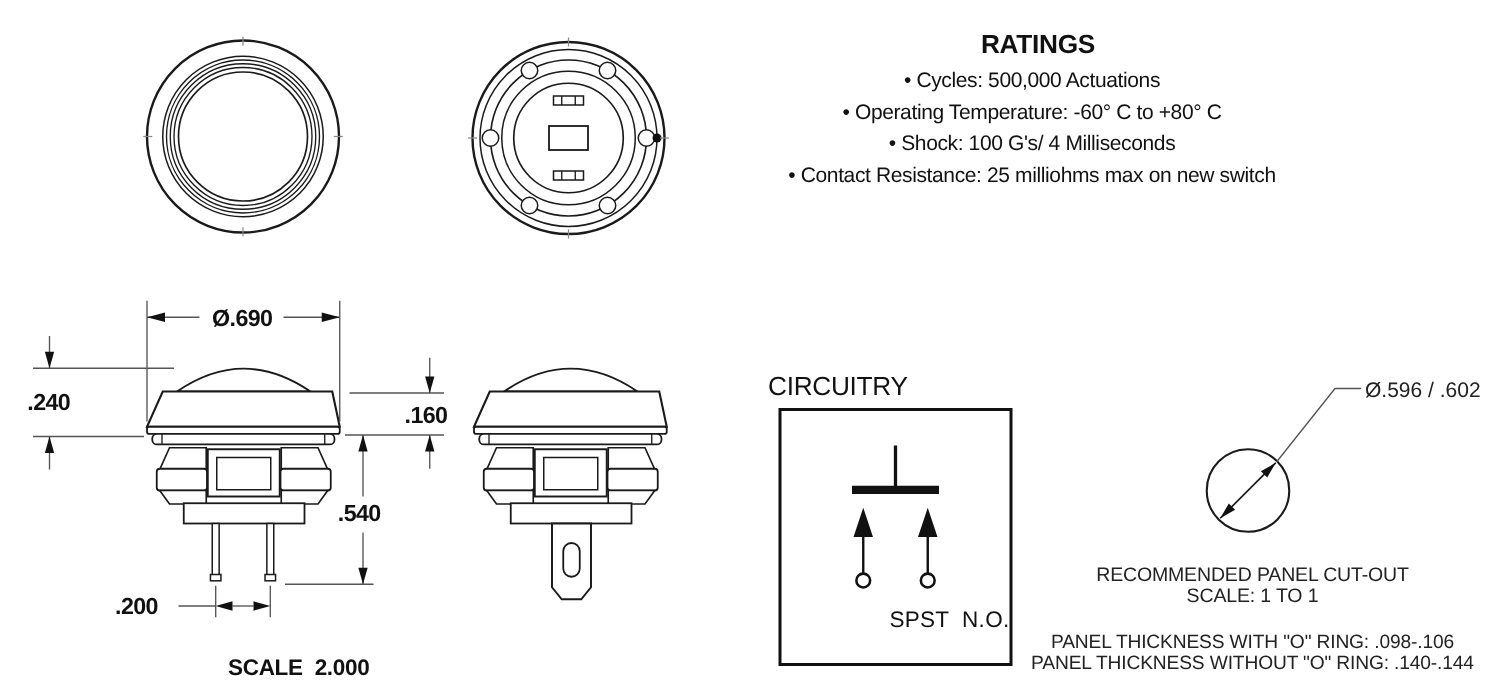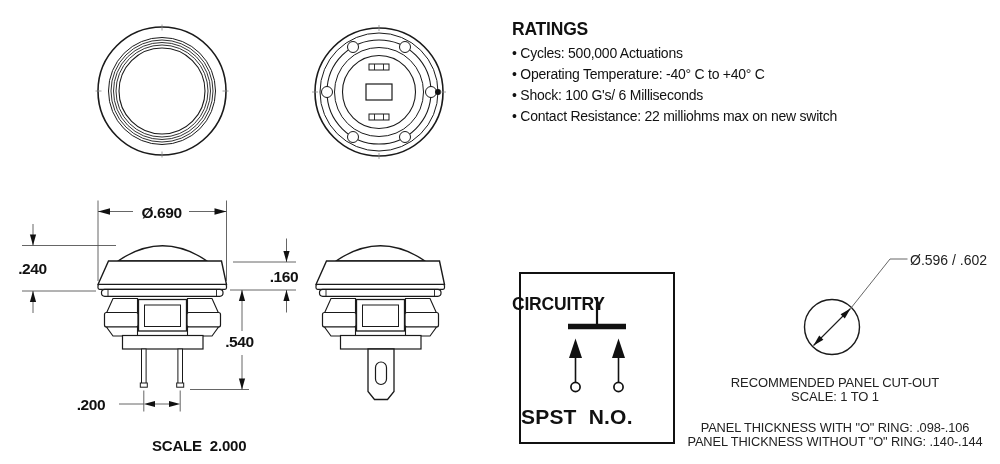--- a/index.html
+++ b/index.html
@@ -6,31 +6,31 @@
   .canvas{position:relative;width:1000px;height:464px;background:#ffffff;overflow:hidden;
           font-family:"Liberation Sans",sans-serif;color:#111;}
   svg{position:absolute;overflow:visible;}
   .outline{fill:#ffffff;stroke:#1a1a1a;}
   .thin{fill:none;stroke:#1a1a1a;}
   .dimline{stroke:#555;stroke-width:0.9;fill:none;}
   .arrow{fill:#111;stroke:none;}
   .dimtext{font-family:"Liberation Sans",sans-serif;font-size:15.5px;font-weight:700;
            letter-spacing:-0.4px;fill:#111;}
   .tick{stroke:#888;stroke-width:0.8;}
-  .ratings{position:absolute;left:512px;top:20px;width:360px;}
+  .ratings{position:absolute;left:512px;top:20px;width:360px;text-align:center;}
   .ratings h1{margin:0;font-size:17.5px;font-weight:700;letter-spacing:-0.2px;line-height:19px;}
   .ratings ul{margin:4px 0 0 0;padding:0;list-style:none;font-size:14px;line-height:20.9px;
               letter-spacing:-0.25px;width:352px;}
   .ratings li{padding-left:14px;text-indent:-14px;}
   .ratings li::before{content:"\2022\00a0";}
-  .circ-title{position:absolute;left:512px;top:247px;font-size:17.5px;font-weight:700;letter-spacing:-0.2px;margin-top:47px;}
+  .circ-title{position:absolute;left:512px;top:247px;font-size:17.5px;font-weight:400;letter-spacing:-0.2px;}
   .circ-box{position:absolute;left:519px;top:272px;width:156px;height:172px;border:2.2px solid #111;
             box-sizing:border-box;}
-  .spst{position:absolute;left:0;top:131px;width:100%;text-align:left;font-size:21px;
-        font-weight:700;white-space:pre;letter-spacing:0.2px;}
+  .spst{position:absolute;left:0;top:131px;width:100%;text-align:right;font-size:15px;
+        font-weight:400;white-space:pre;letter-spacing:0.2px;}
   .cutout-caption{position:absolute;left:700px;top:376px;width:270px;text-align:center;
                   font-size:13px;line-height:13.8px;color:#222;letter-spacing:-0.1px;}
   .cutout-notes{position:absolute;left:678px;top:421px;width:314px;text-align:center;
                 font-size:12.8px;line-height:13.8px;color:#222;letter-spacing:-0.1px;}
   .scale-label{position:absolute;left:152px;top:437px;font-size:15px;font-weight:700;
                white-space:pre;letter-spacing:-0.2px;}
   .leadtext{font-family:"Liberation Sans",sans-serif;font-size:14px;fill:#222;}
 </style>
 </head>
 <body>
@@ -169,23 +169,23 @@
       <text class="dimtext" x="91" y="409.5" text-anchor="middle">.200</text>
     </g>
   </svg>
 
   <div class="scale-label">SCALE  2.000</div>
 
   <div class="ratings">
     <h1>RATINGS</h1>
     <ul>
       <li>Cycles: 500,000 Actuations</li>
-      <li>Operating Temperature: -40° C to +40° C</li>
-      <li>Shock: 100 G's/ 6 Milliseconds</li>
-      <li>Contact Resistance: 22 milliohms max on new switch</li>
+      <li>Operating Temperature: -60° C to +80° C</li>
+      <li>Shock: 100 G's/ 4 Milliseconds</li>
+      <li>Contact Resistance: 25 milliohms max on new switch</li>
     </ul>
   </div>
 
   <div class="circ-title">CIRCUITRY</div>
   <div class="circ-box">
     <svg style="left:0;top:0;" width="152" height="168" viewBox="0 0 152 168">
       <line x1="76" y1="23" x2="76" y2="50" stroke="#111" stroke-width="2.2"></line>
       <line x1="47" y1="52.5" x2="105" y2="52.5" stroke="#111" stroke-width="5.5"></line>
       <line x1="54.5" y1="108.5" x2="54.5" y2="83" stroke="#111" stroke-width="1.6"></line>
       <polygon class="arrow" points="54.5,64.5 48,84 61,84"></polygon>

